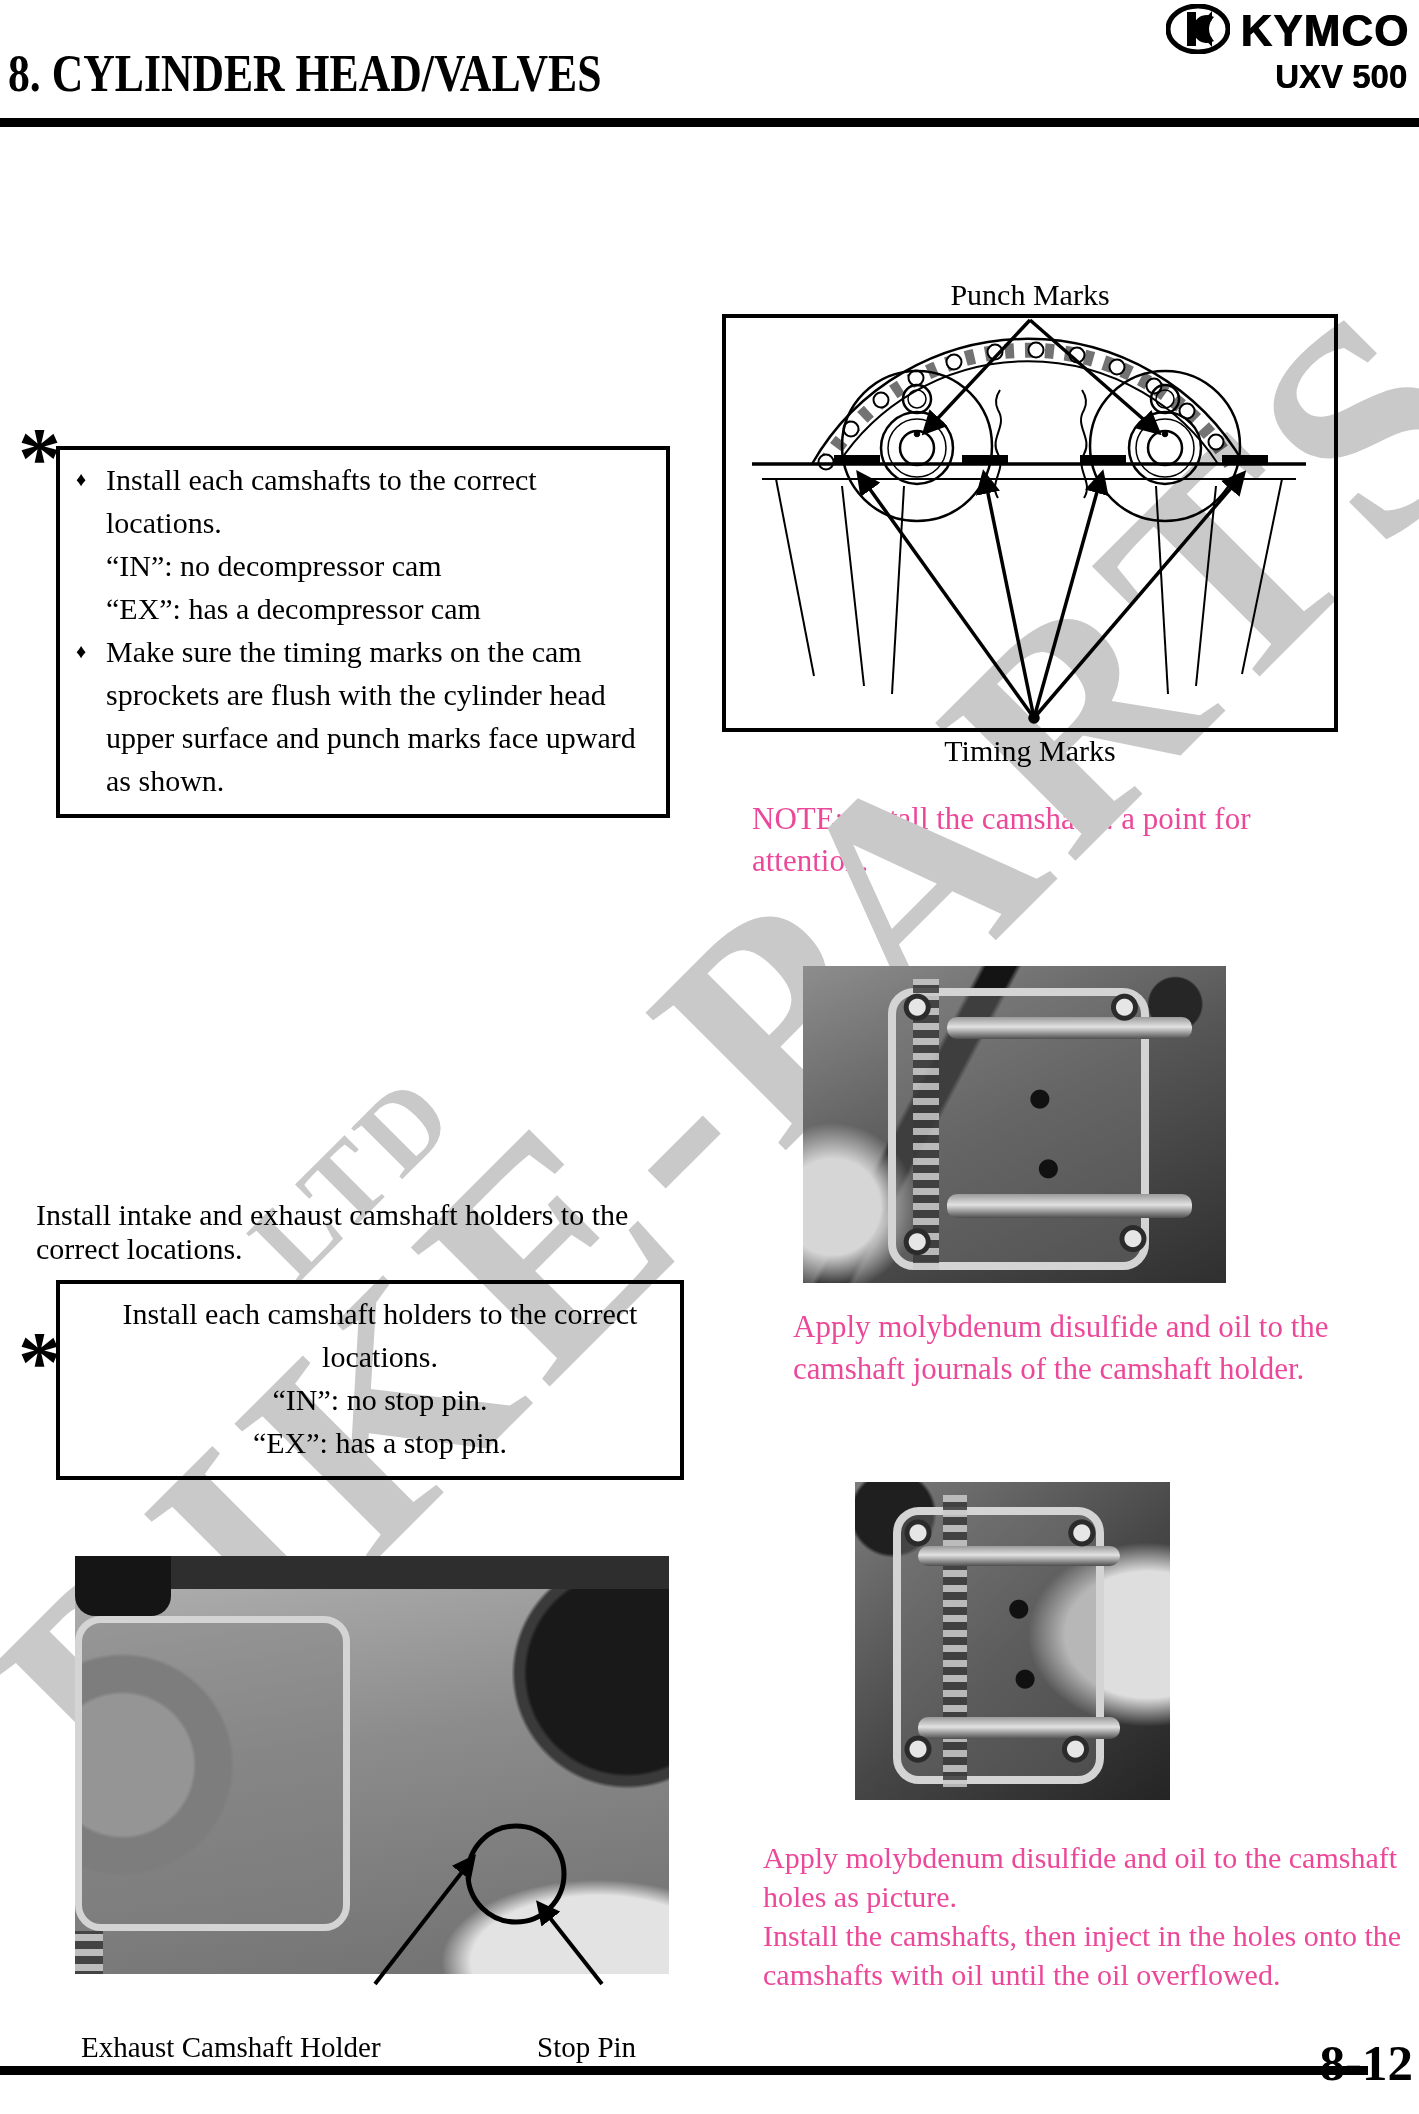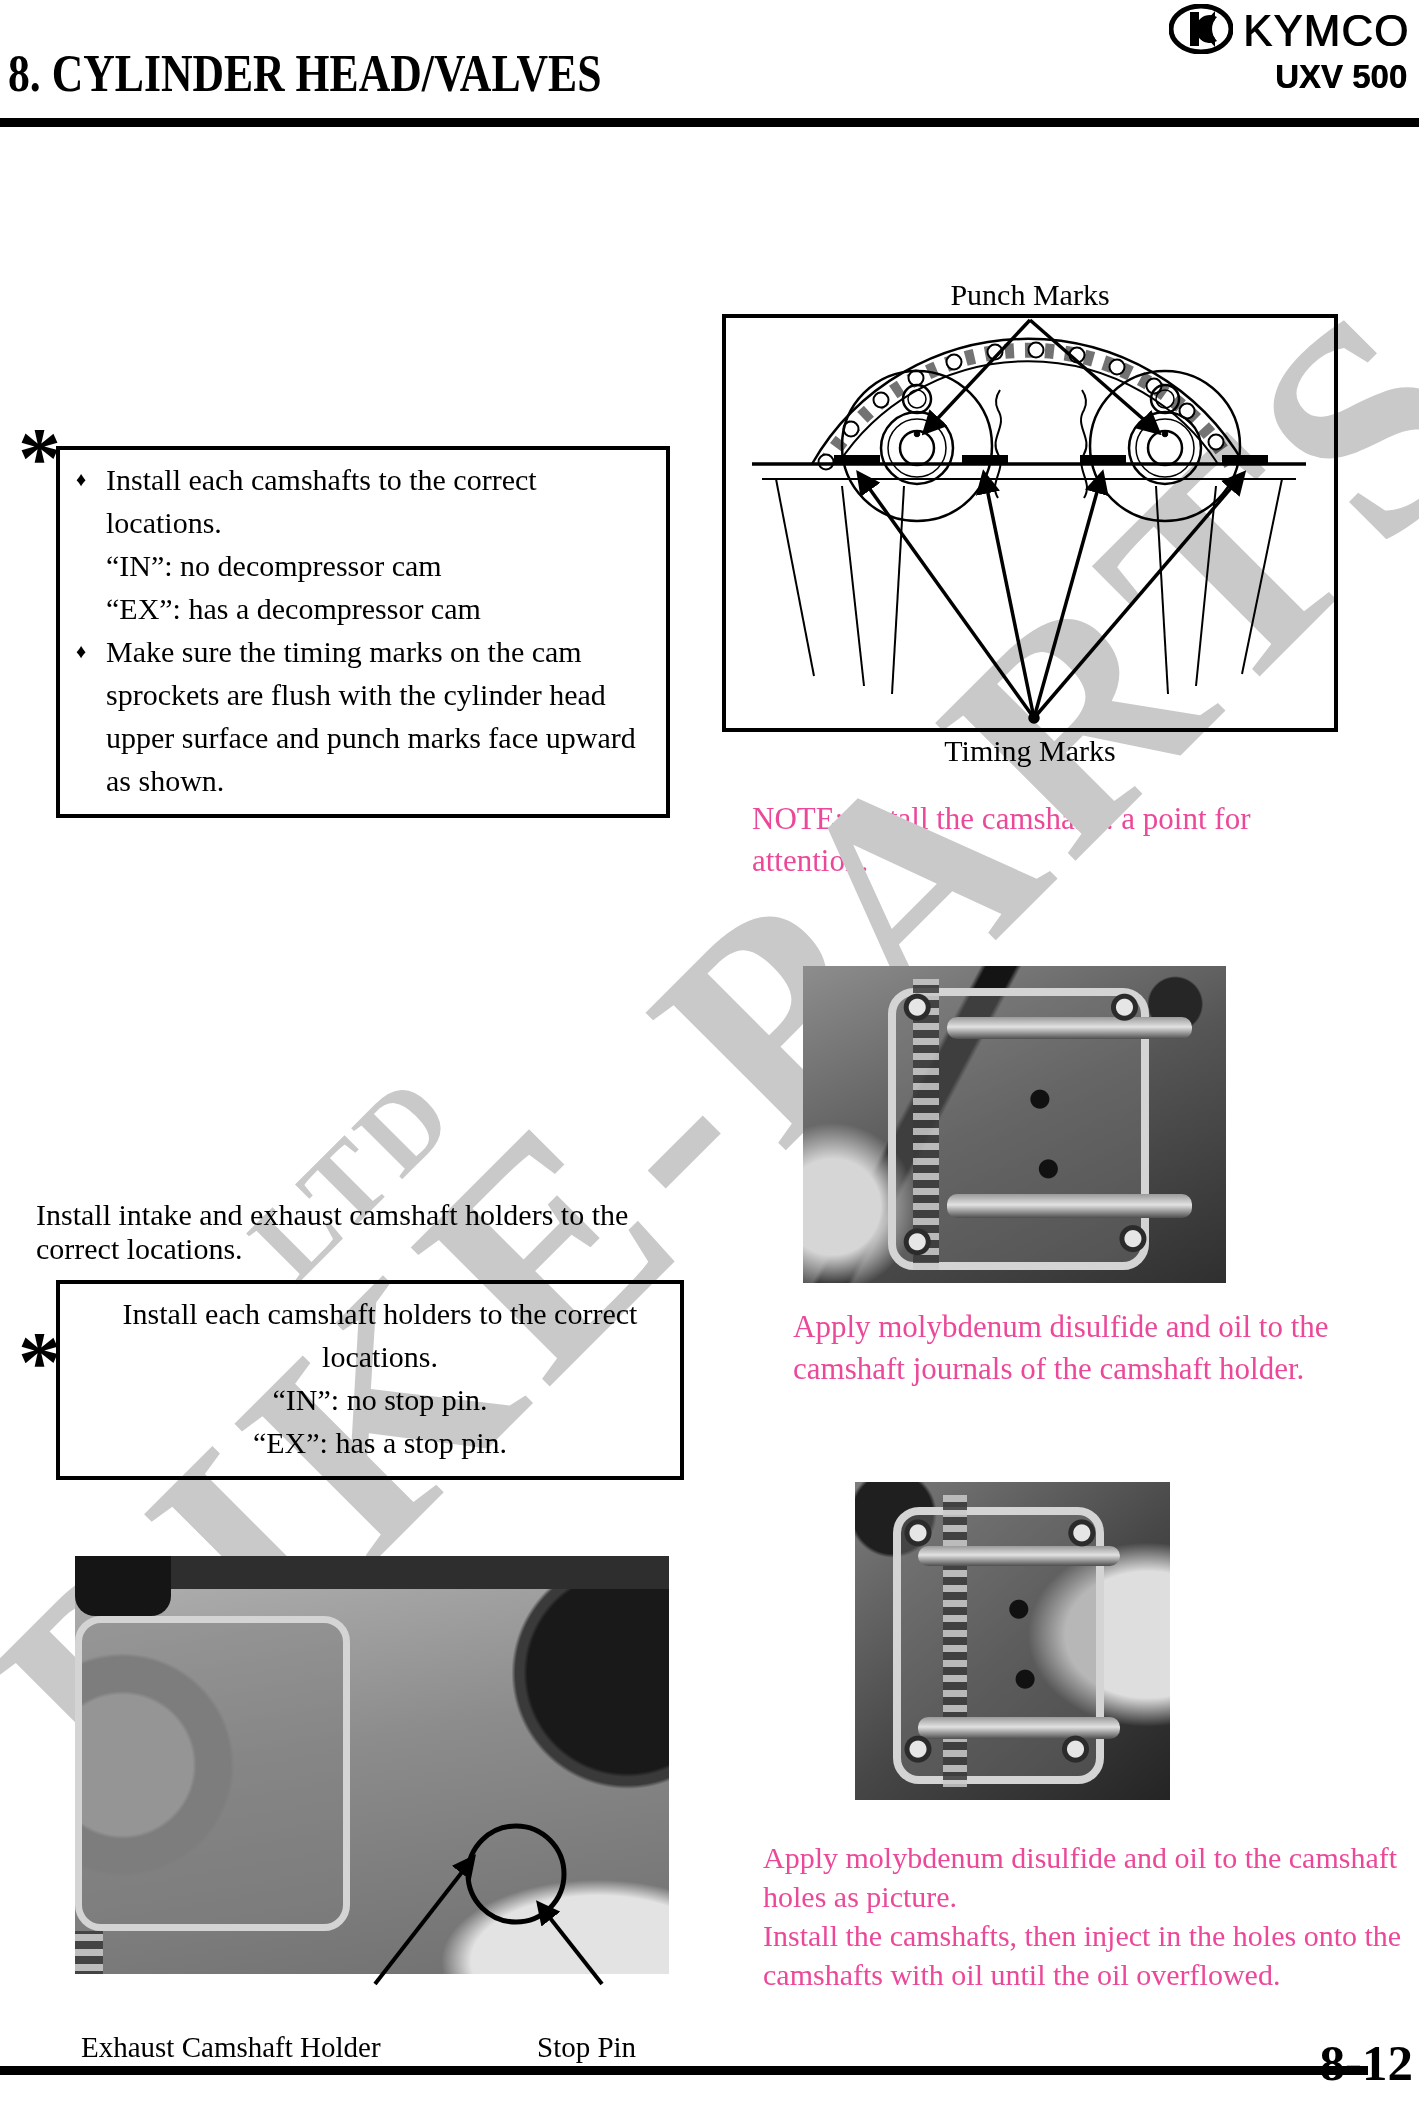--- a/index.html
+++ b/index.html
@@ -13,21 +13,21 @@
     position:absolute; z-index:1; color:#c9c9c9; font-weight:bold;
     font-family:"Liberation Serif", serif; white-space:nowrap; pointer-events:none;
   }
   .wm1{ left:-70px; top:1620px; font-size:300px; letter-spacing:16px;
         transform:rotate(-45deg); transform-origin:0 0;}
   .wm2{ left:225px; top:1215px; font-size:110px; letter-spacing:6px;
         transform:rotate(-45deg); transform-origin:0 0;}
   .layer{ position:absolute; z-index:2; }
   
   .logo{ position:absolute; top:4px; right:10px; display:flex; align-items:center; gap:10px; z-index:3;}
-  .brand-word{ font-family:"Liberation Sans", sans-serif; font-weight:normal;
+  .brand-word{ font-family:"Liberation Sans", sans-serif; font-weight:bold;
     font-size:44px; letter-spacing:1px; text-shadow:1px 0 0 #000; }
   .page-title{ position:absolute; left:8px; top:44px; font-weight:bold; font-size:52px;
     white-space:nowrap; }
   .page-title span{ display:inline-block; transform:scaleX(.84); transform-origin:left bottom; }
   .model{ position:absolute; right:12px; top:58px; font-family:"Liberation Sans", sans-serif;
     font-weight:bold; font-size:33px; text-shadow:.5px 0 0 #000; }
   .header-rule{ position:absolute; left:0; top:118px; width:1419px; height:9px; background:#000; }
   
   .para{ font-size:30px; line-height:34px; }
   .para1{ left:36px; top:192px; width:600px; }

